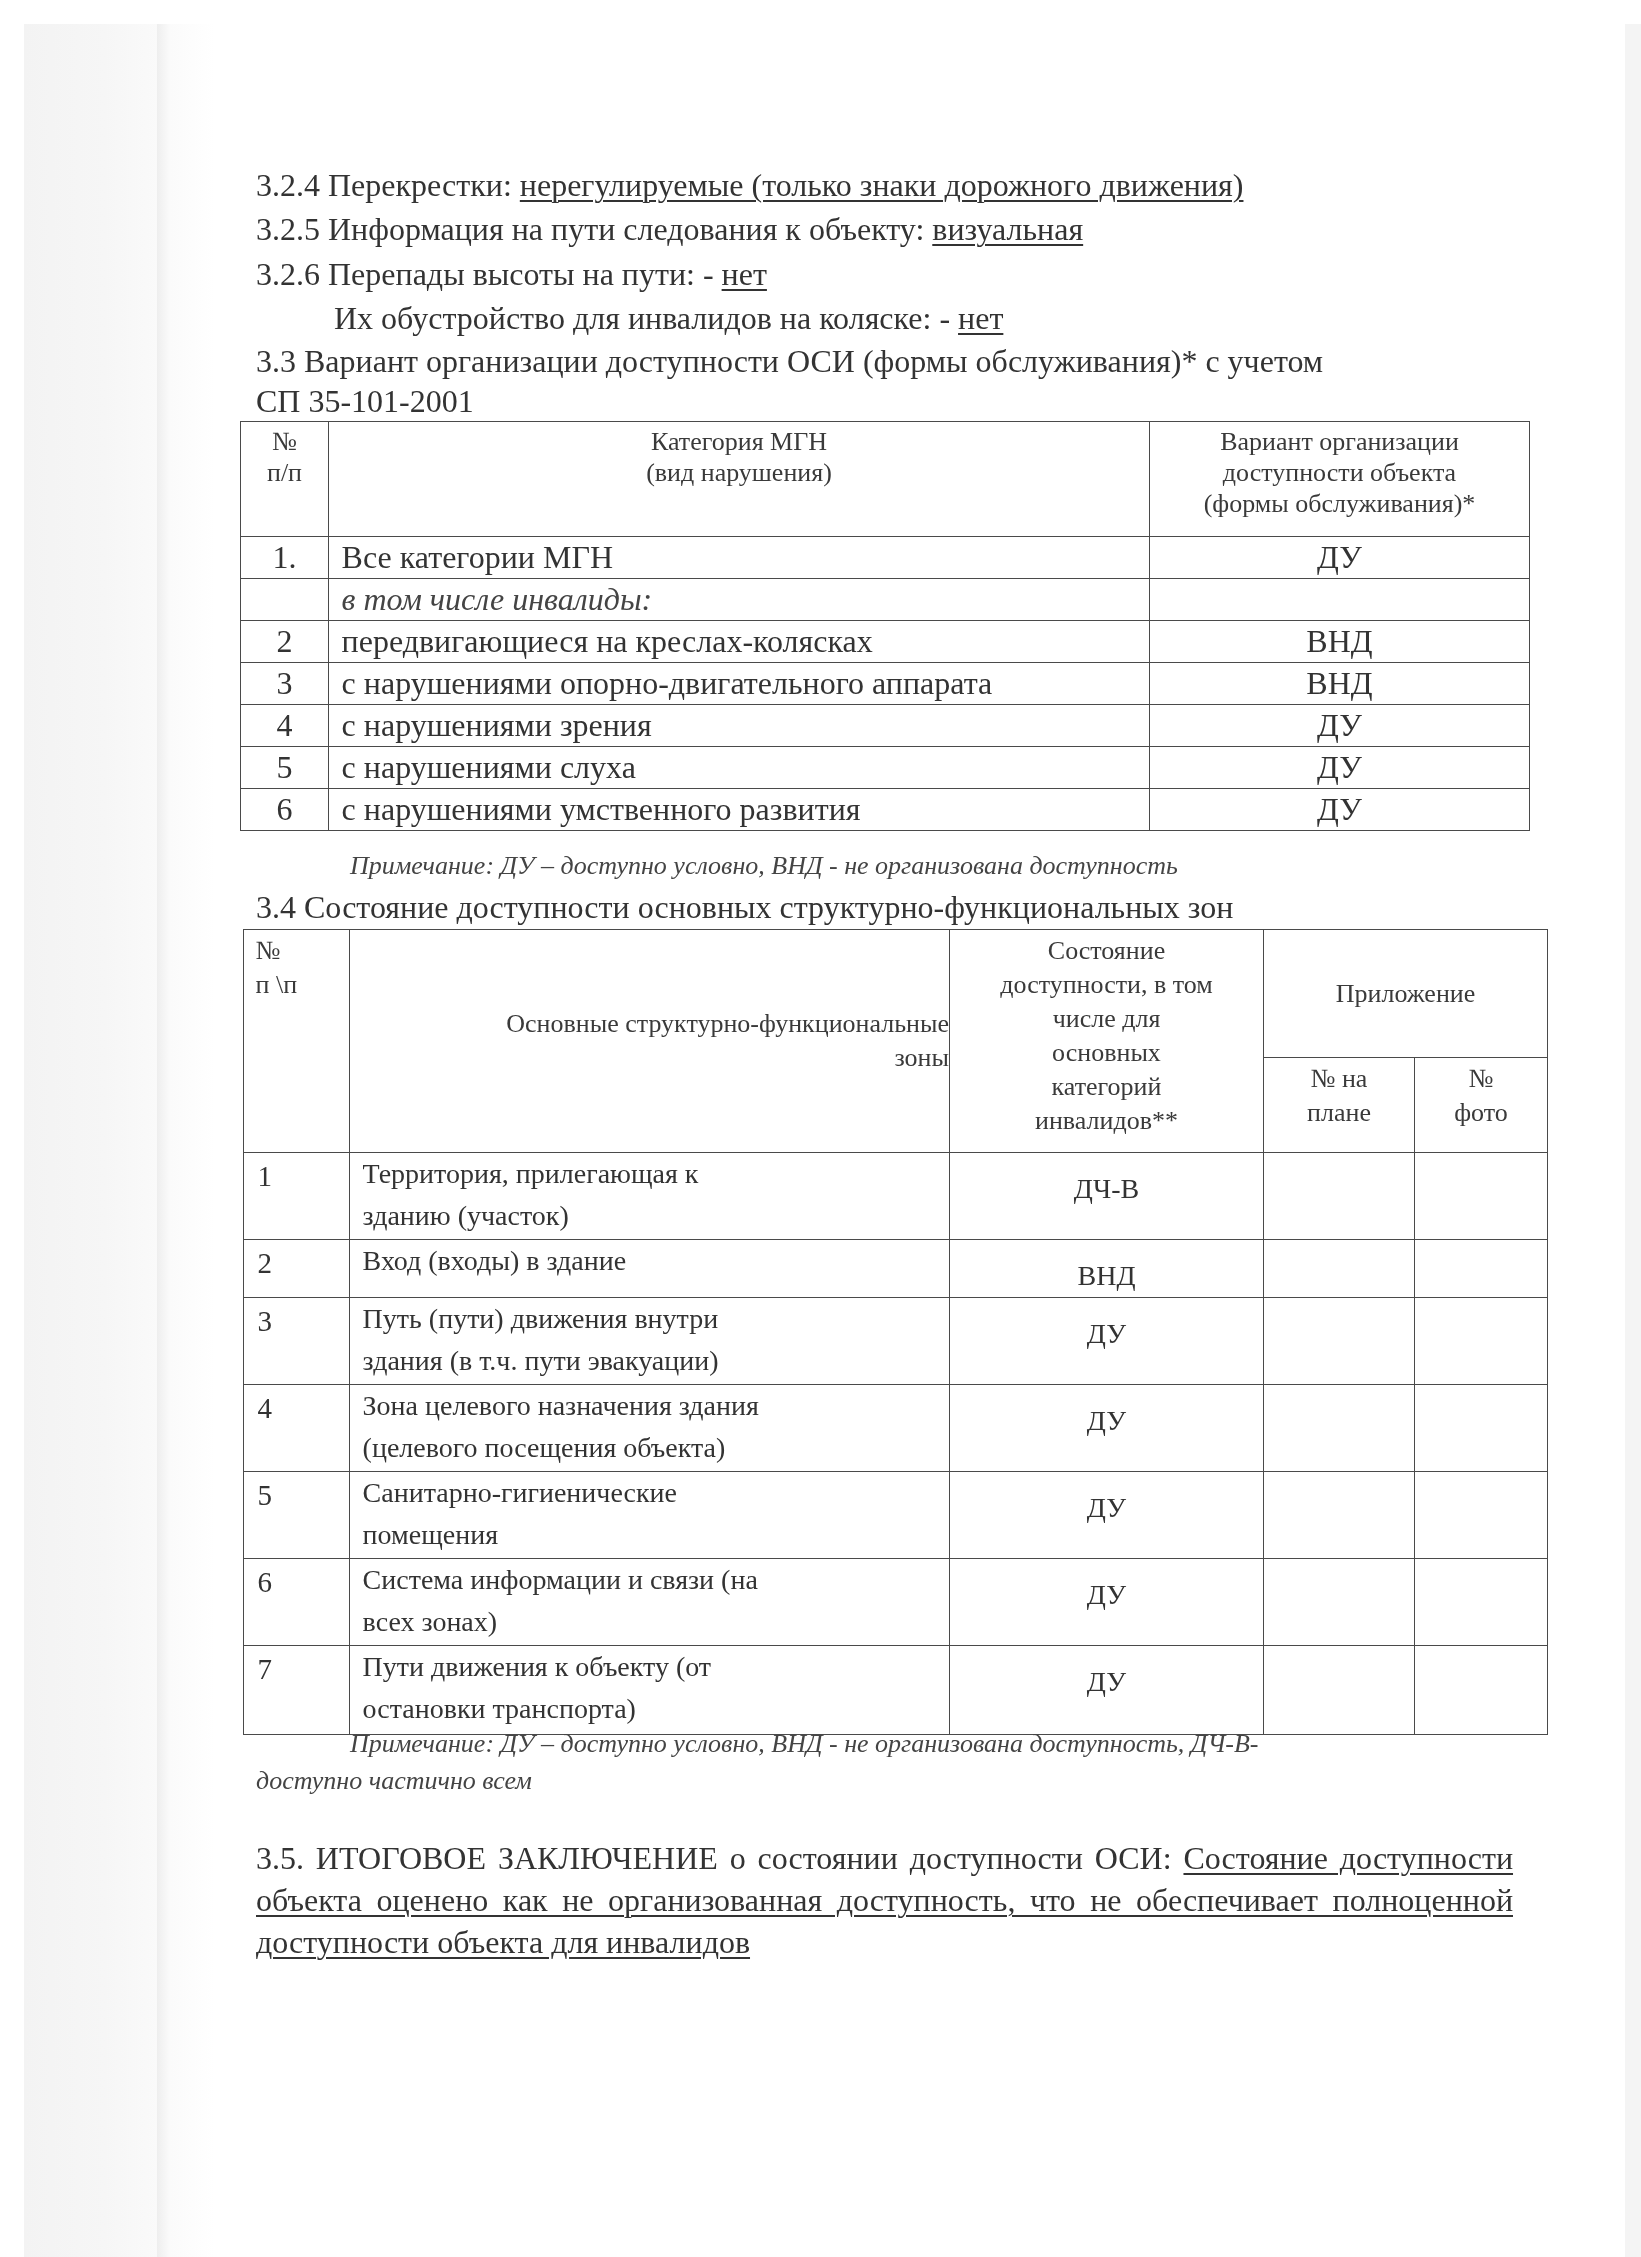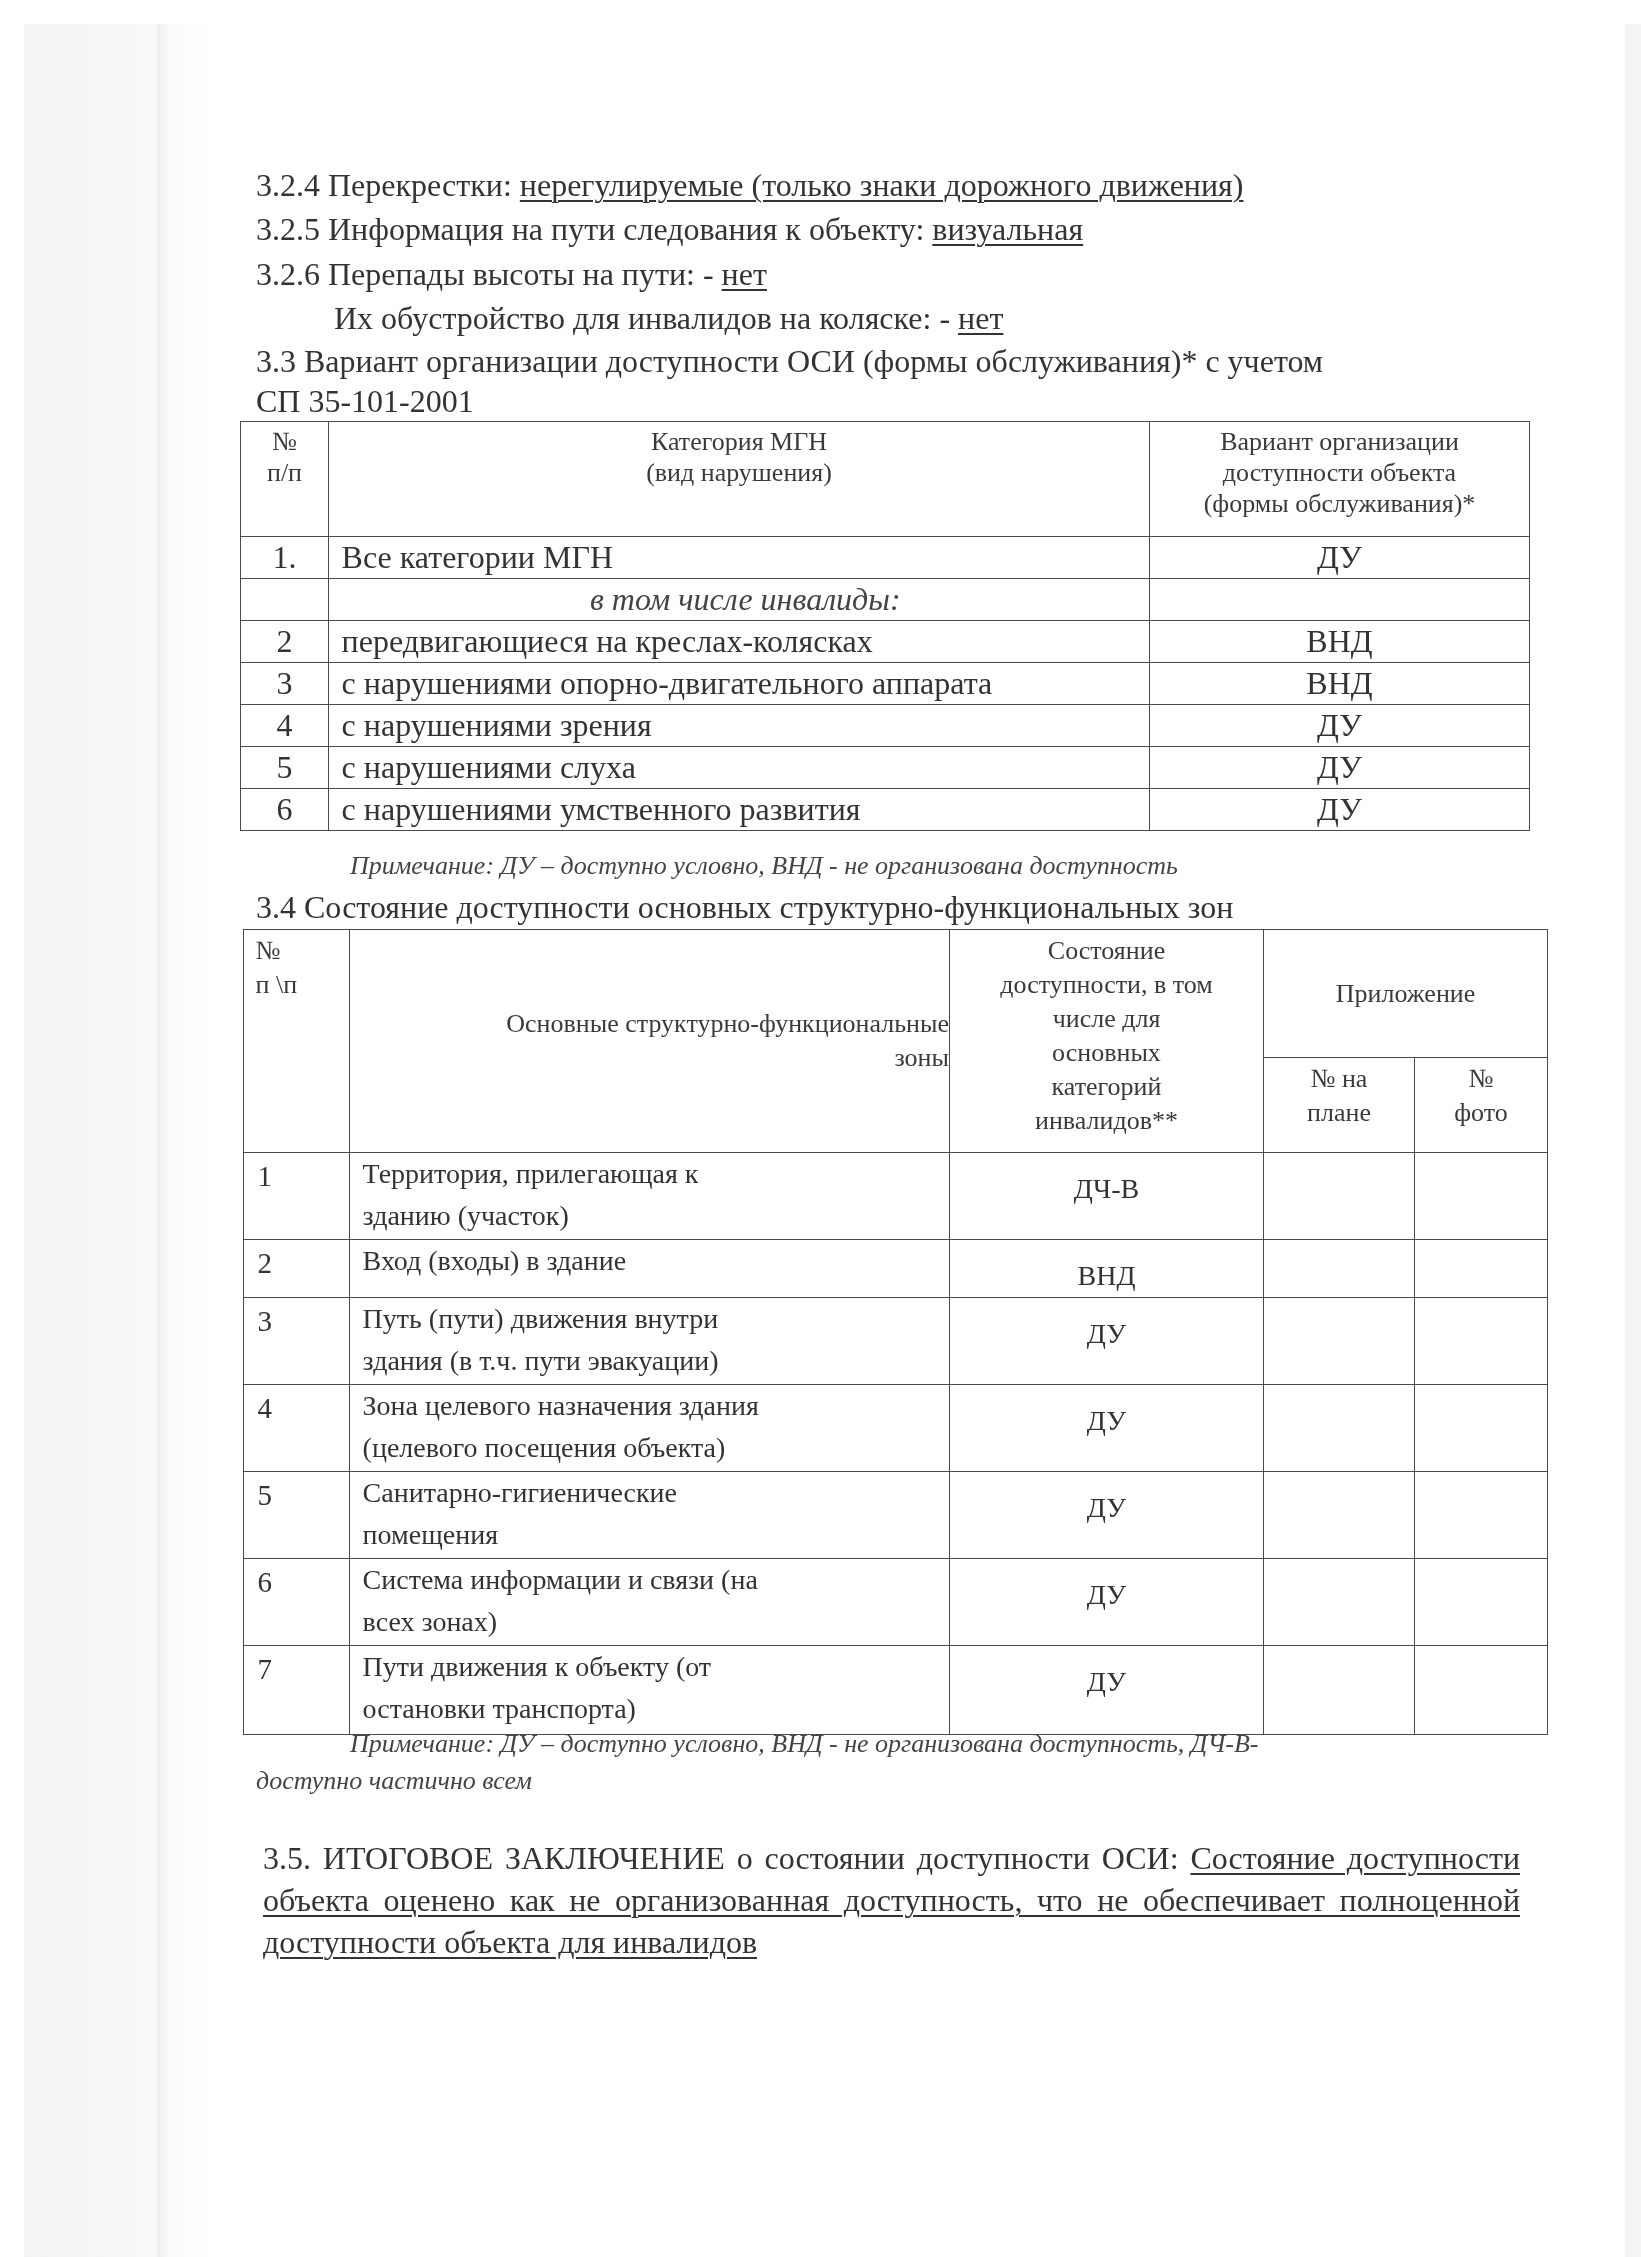--- a/index.html
+++ b/index.html
@@ -34,37 +34,37 @@
   table.grid td, table.grid th {
     border: 1.9px solid #4a4a4a; padding: 0; font-weight: normal;
   }
   
   #t1 { left: 240px; top: 421px; width: 1289px; }
   #t1 th { font-size: 26px; line-height: 31px; vertical-align: top; padding-top: 3.9px; color: #3a3a3a; }
   #t1 td { font-size: 32px; line-height: 39px; height: 41px; vertical-align: middle; }
   #t1 td.num { text-align: center; }
   #t1 td.cat { padding-left: 12.6px; }
   #t1 td.val { text-align: center; }
-  #t1 td.italic { font-style: italic; color: #444; text-align: center; }
+  #t1 td.italic { font-style: italic; color: #444; }
 
   .note {
     position: absolute; font-style: italic; font-size: 26px; line-height: 35px; color: #444; white-space: nowrap;
   }
 
   
   #t2 { left: 243px; top: 929px; width: 1303px; }
   #t2 th { font-size: 26px; line-height: 34px; color: #3a3a3a; }
   #t2 td { font-size: 28px; line-height: 42px; vertical-align: top; }
   #t2 td.num { padding-left: 13.5px; padding-top: 1.9px; font-size: 29px; }
   #t2 td.zone { padding-left: 12.6px; }
   #t2 td.state { text-align: center; padding-top: 15px; }
 
   .conclusion {
     position: absolute; left: 256px; top: 1837px; width: 1257px; font-size: 32px; line-height: 42px;
-    text-align: justify; color: #333; margin-left: 7px;
+    text-align: justify; color: #333;
   }
 </style>
 </head>
 <body>
 
 <div class="left-strip"></div>
 <div class="paper"></div>
 <div class="right-edge"></div>
 
 <div class="line" style="top:166px">

